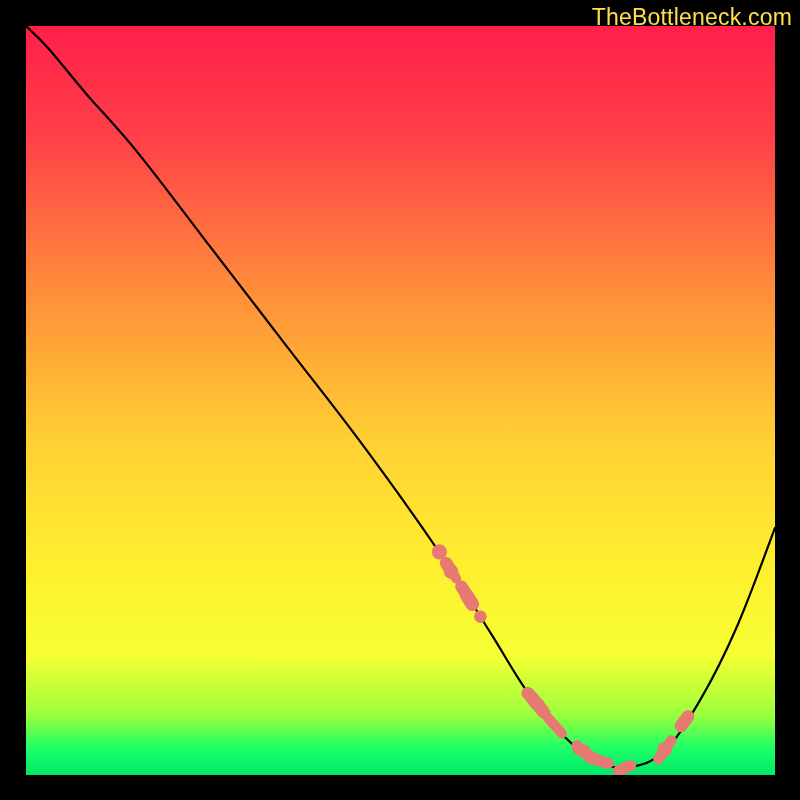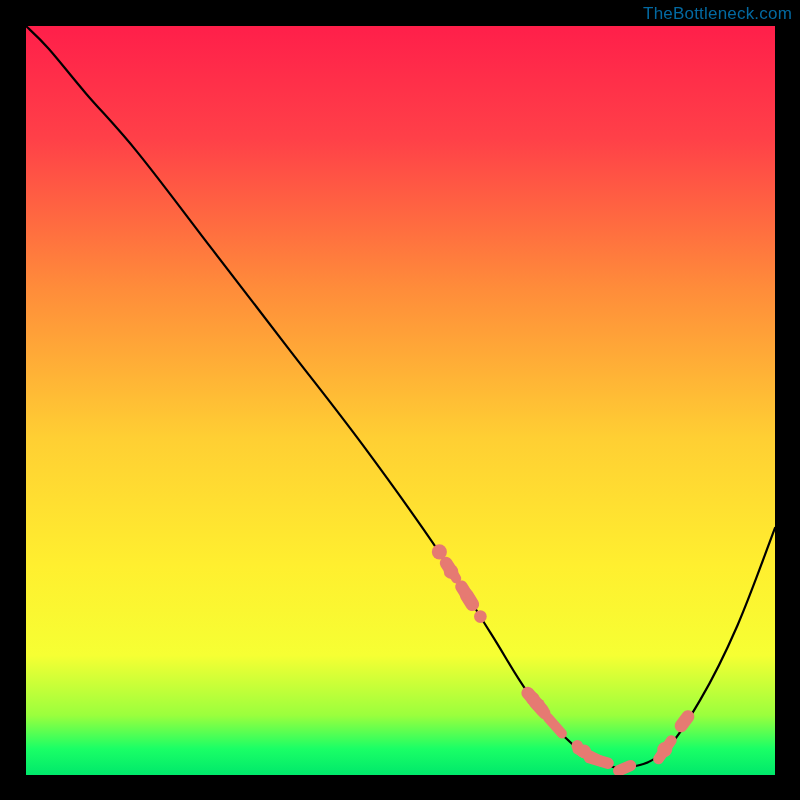--- a/index.html
+++ b/index.html
@@ -13,22 +13,22 @@
   }
   .wrap {
     position: relative;
     width: 800px;
     height: 800px;
   }
   .watermark {
     position: absolute;
     top: 4px;
     right: 8px;
-    color: #0369a1;
-    font-size: 17px;
+    color: #fde047;
+    font-size: 23px;
     font-weight: 400;
     z-index: 50;
     letter-spacing: 0.2px;
   }
   svg {
     display: block;
   }
 </style>
 </head>
 <body>

